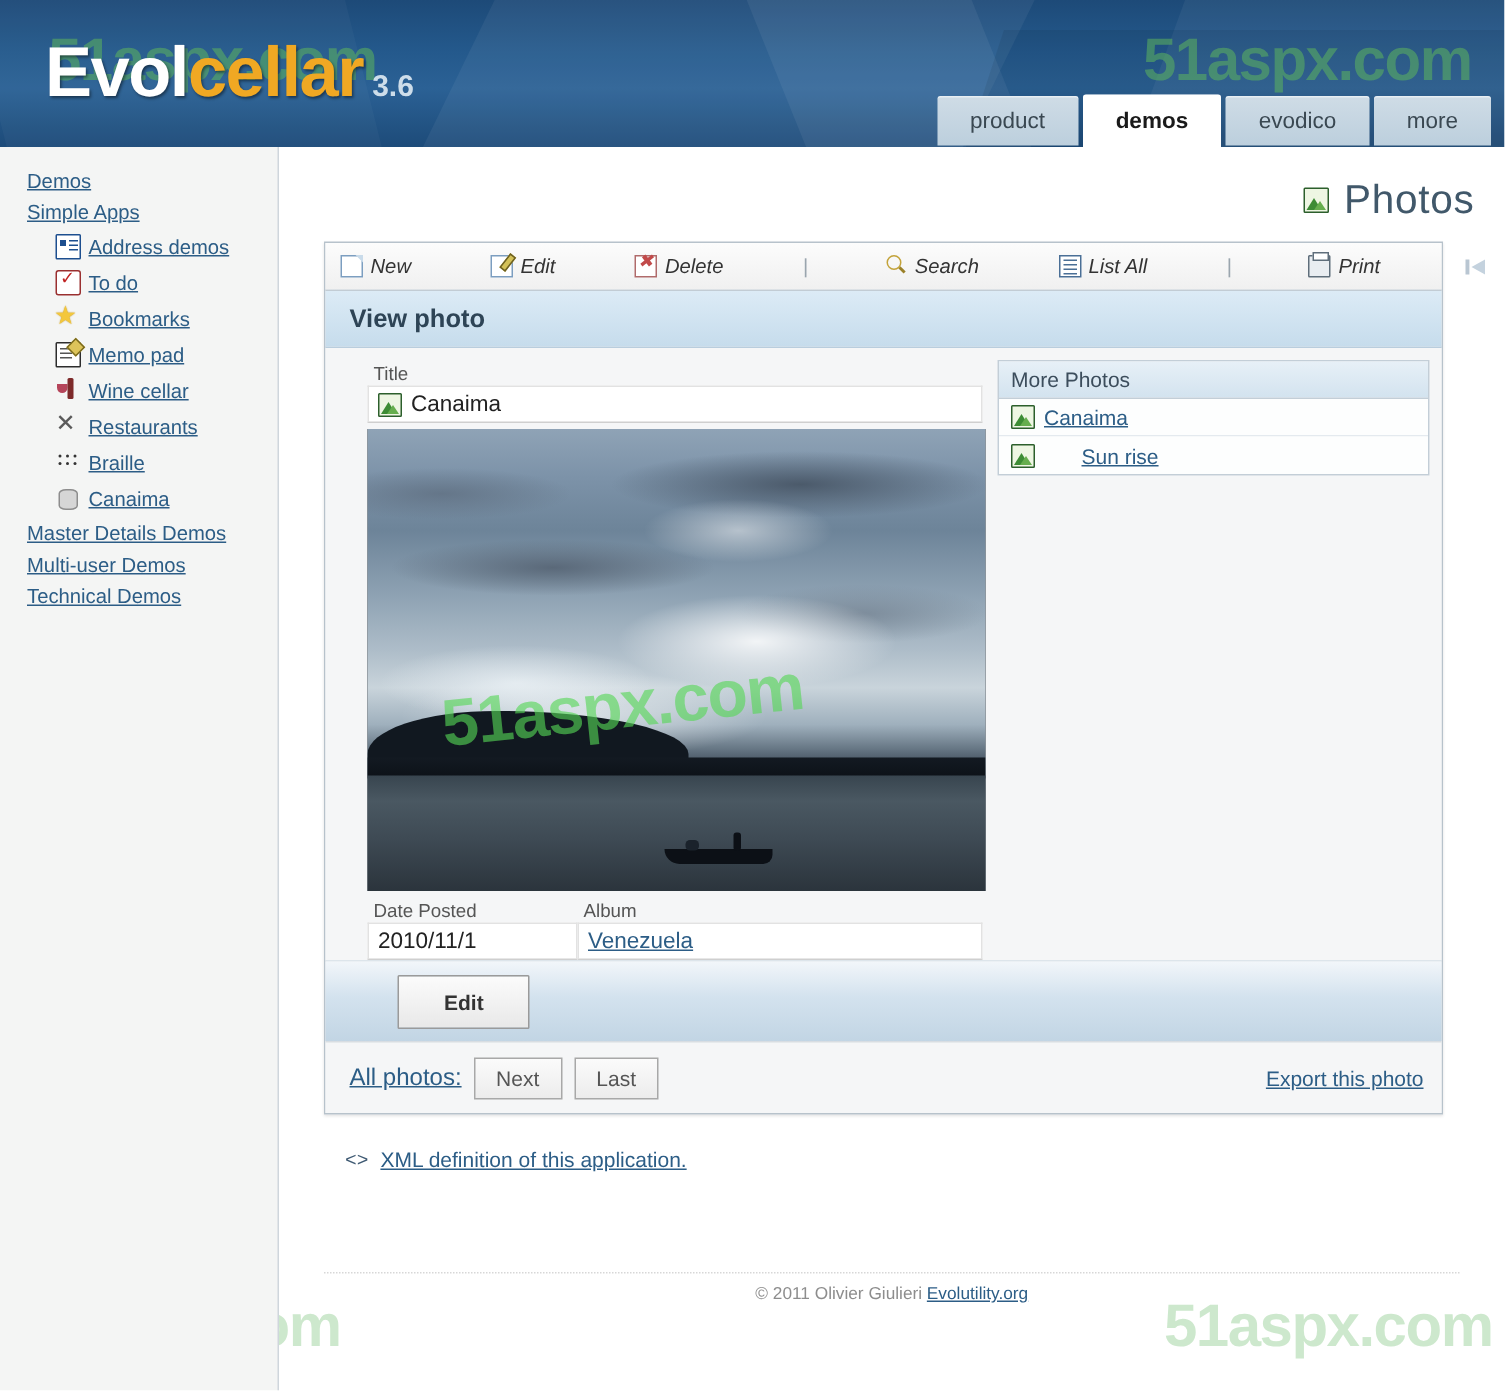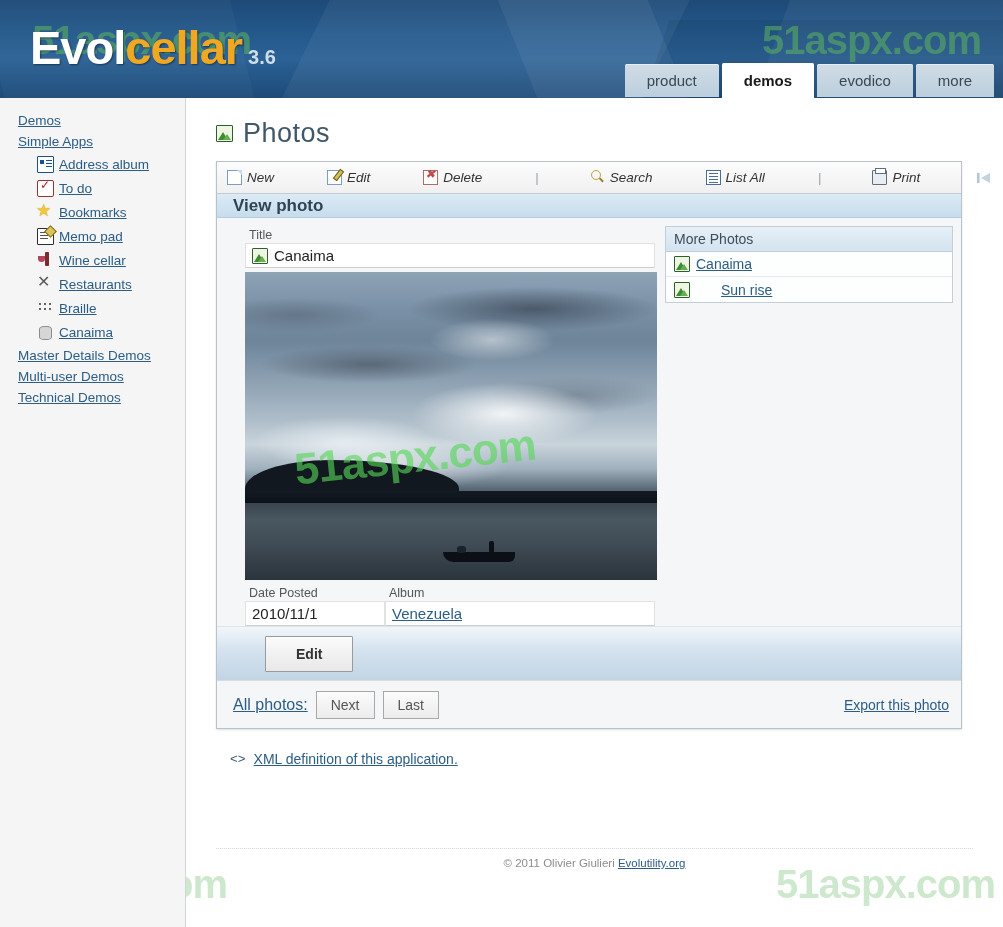--- a/index.html
+++ b/index.html
@@ -172,21 +172,21 @@
     width:2px; height:2px; background:#333; border-radius:50%;
     box-shadow:5px 0 0 #333, 0 5px 0 #333, 5px 5px 0 #333, 10px 0 0 #333, 10px 5px 0 #333;
   }
   .ic-db { background:none; border:none; }
   .ic-db:after {
     content:""; position:absolute; left:2px; top:2px; width:11px; height:12px;
     background:#d6d6d6; border:1px solid #8d8d8d; border-radius:5px/3px;
   }
 
   
-  #page-title-row { display:flex; align-items:center; margin:4px 0 12px 0; }
+  #page-title-row { display:flex; align-items:center; margin:4px 0 12px 0;justify-content:flex-end; }
   #page-title-row .ptico { width:17px; height:17px; margin-right:10px; position:relative; }
   #page-title-row h1 {
     margin:0; font-size:27px; font-weight:normal;
     color:#41586a; letter-spacing:0.5px;
   }
 
   
   #panel {
     width:746px;
     border:1px solid #b7c2cb;
@@ -228,21 +228,21 @@
   #recnav { margin-left:auto; display:flex; align-items:center; gap:2px; }
   .rbtn {
     width:22px; height:22px;
     display:flex; align-items:center; justify-content:center;
     cursor:pointer;
   }
   .rbtn svg { display:block; }
 
   
   #section-head {
-    height:24px; display:flex; align-items:center;
+    height:38px; display:flex; align-items:center;
     padding-left:16px;
     background:linear-gradient(to bottom,#dcebf6 0%, #c6dcec 100%);
     border-bottom:1px solid #b9cddd;
     font-size:17px; font-weight:bold; color:#2e4456;
   }
 
   #body-area { display:flex; background:#f5f6f7; padding:8px 8px 0 8px; }
   #left-col { width:430px;padding-left:20px; }
   #right-col { flex:1; margin-left:10px; }
 
@@ -431,21 +431,21 @@
 </div>
 
 <div id="wrap">
 
   <div id="sidebar">
     <a class="side-link">Demos</a>
     <a class="side-link">Simple Apps</a>
 
     <div class="side-sub">
       <span class="ico ic-addr"></span>
-      <span class="lbl">Address album</span>
+      <span class="lbl">Address demos</span>
     </div>
     <div class="side-sub">
       <span class="ico ic-todo"></span>
       <span class="lbl">To do</span>
     </div>
     <div class="side-sub">
       <span class="ico ic-star"></span>
       <span class="lbl">Bookmarks</span>
     </div>
     <div class="side-sub">

